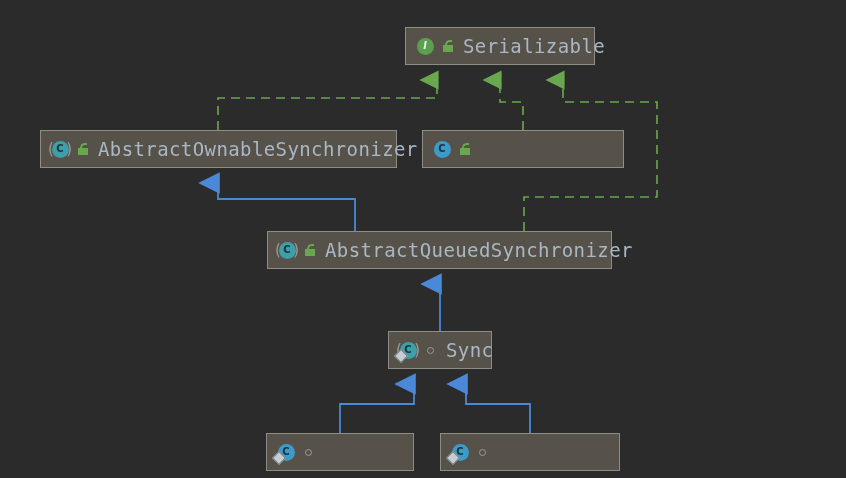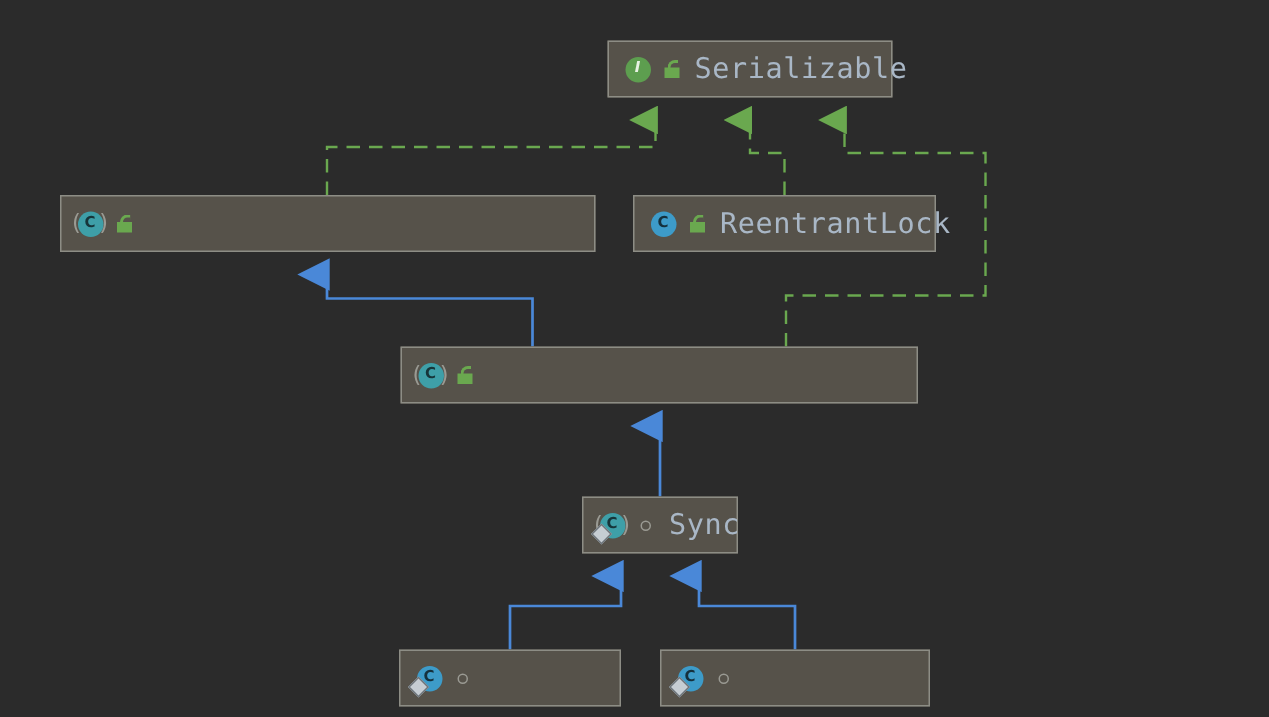--- a/index.html
+++ b/index.html
@@ -196,47 +196,48 @@
       <span class="paren paren-l">(</span>
       <span class="glyph-circle glyph-abstract">C</span>
       <span class="paren paren-r">)</span>
     </span>
     <span class="mod-wrap">
       <span class="lock">
           <span class="lock-shackle"></span>
           <span class="lock-body"></span>
         </span>
     </span>
+    <span class="node-label">AbstractOwnableSynchronizer</span>
   </div>
 
   <div class="uml-node" style="left:422px; top:130px; width:202px;">
     <span class="icon-wrap">
       <span class="glyph-circle glyph-class">C</span>
     </span>
     <span class="mod-wrap">
       <span class="lock">
           <span class="lock-shackle"></span>
           <span class="lock-body"></span>
         </span>
     </span>
-    <span class="node-label">ReentrantLock</span>
   </div>
 
   <div class="uml-node" style="left:267px; top:231px; width:345px;">
     <span class="icon-wrap">
       <span class="paren paren-l">(</span>
       <span class="glyph-circle glyph-abstract">C</span>
       <span class="paren paren-r">)</span>
     </span>
     <span class="mod-wrap">
       <span class="lock">
           <span class="lock-shackle"></span>
           <span class="lock-body"></span>
         </span>
     </span>
+    <span class="node-label">AbstractQueuedSynchronizer</span>
   </div>
 
   <div class="uml-node" style="left:388px; top:331px; width:104px;">
     <span class="icon-wrap">
       <span class="paren paren-l">(</span>
       <span class="glyph-circle glyph-abstract">C</span>
       <span class="paren paren-r">)</span>
       <span class="inner-badge"></span>
     </span>
     <span class="mod-wrap">

